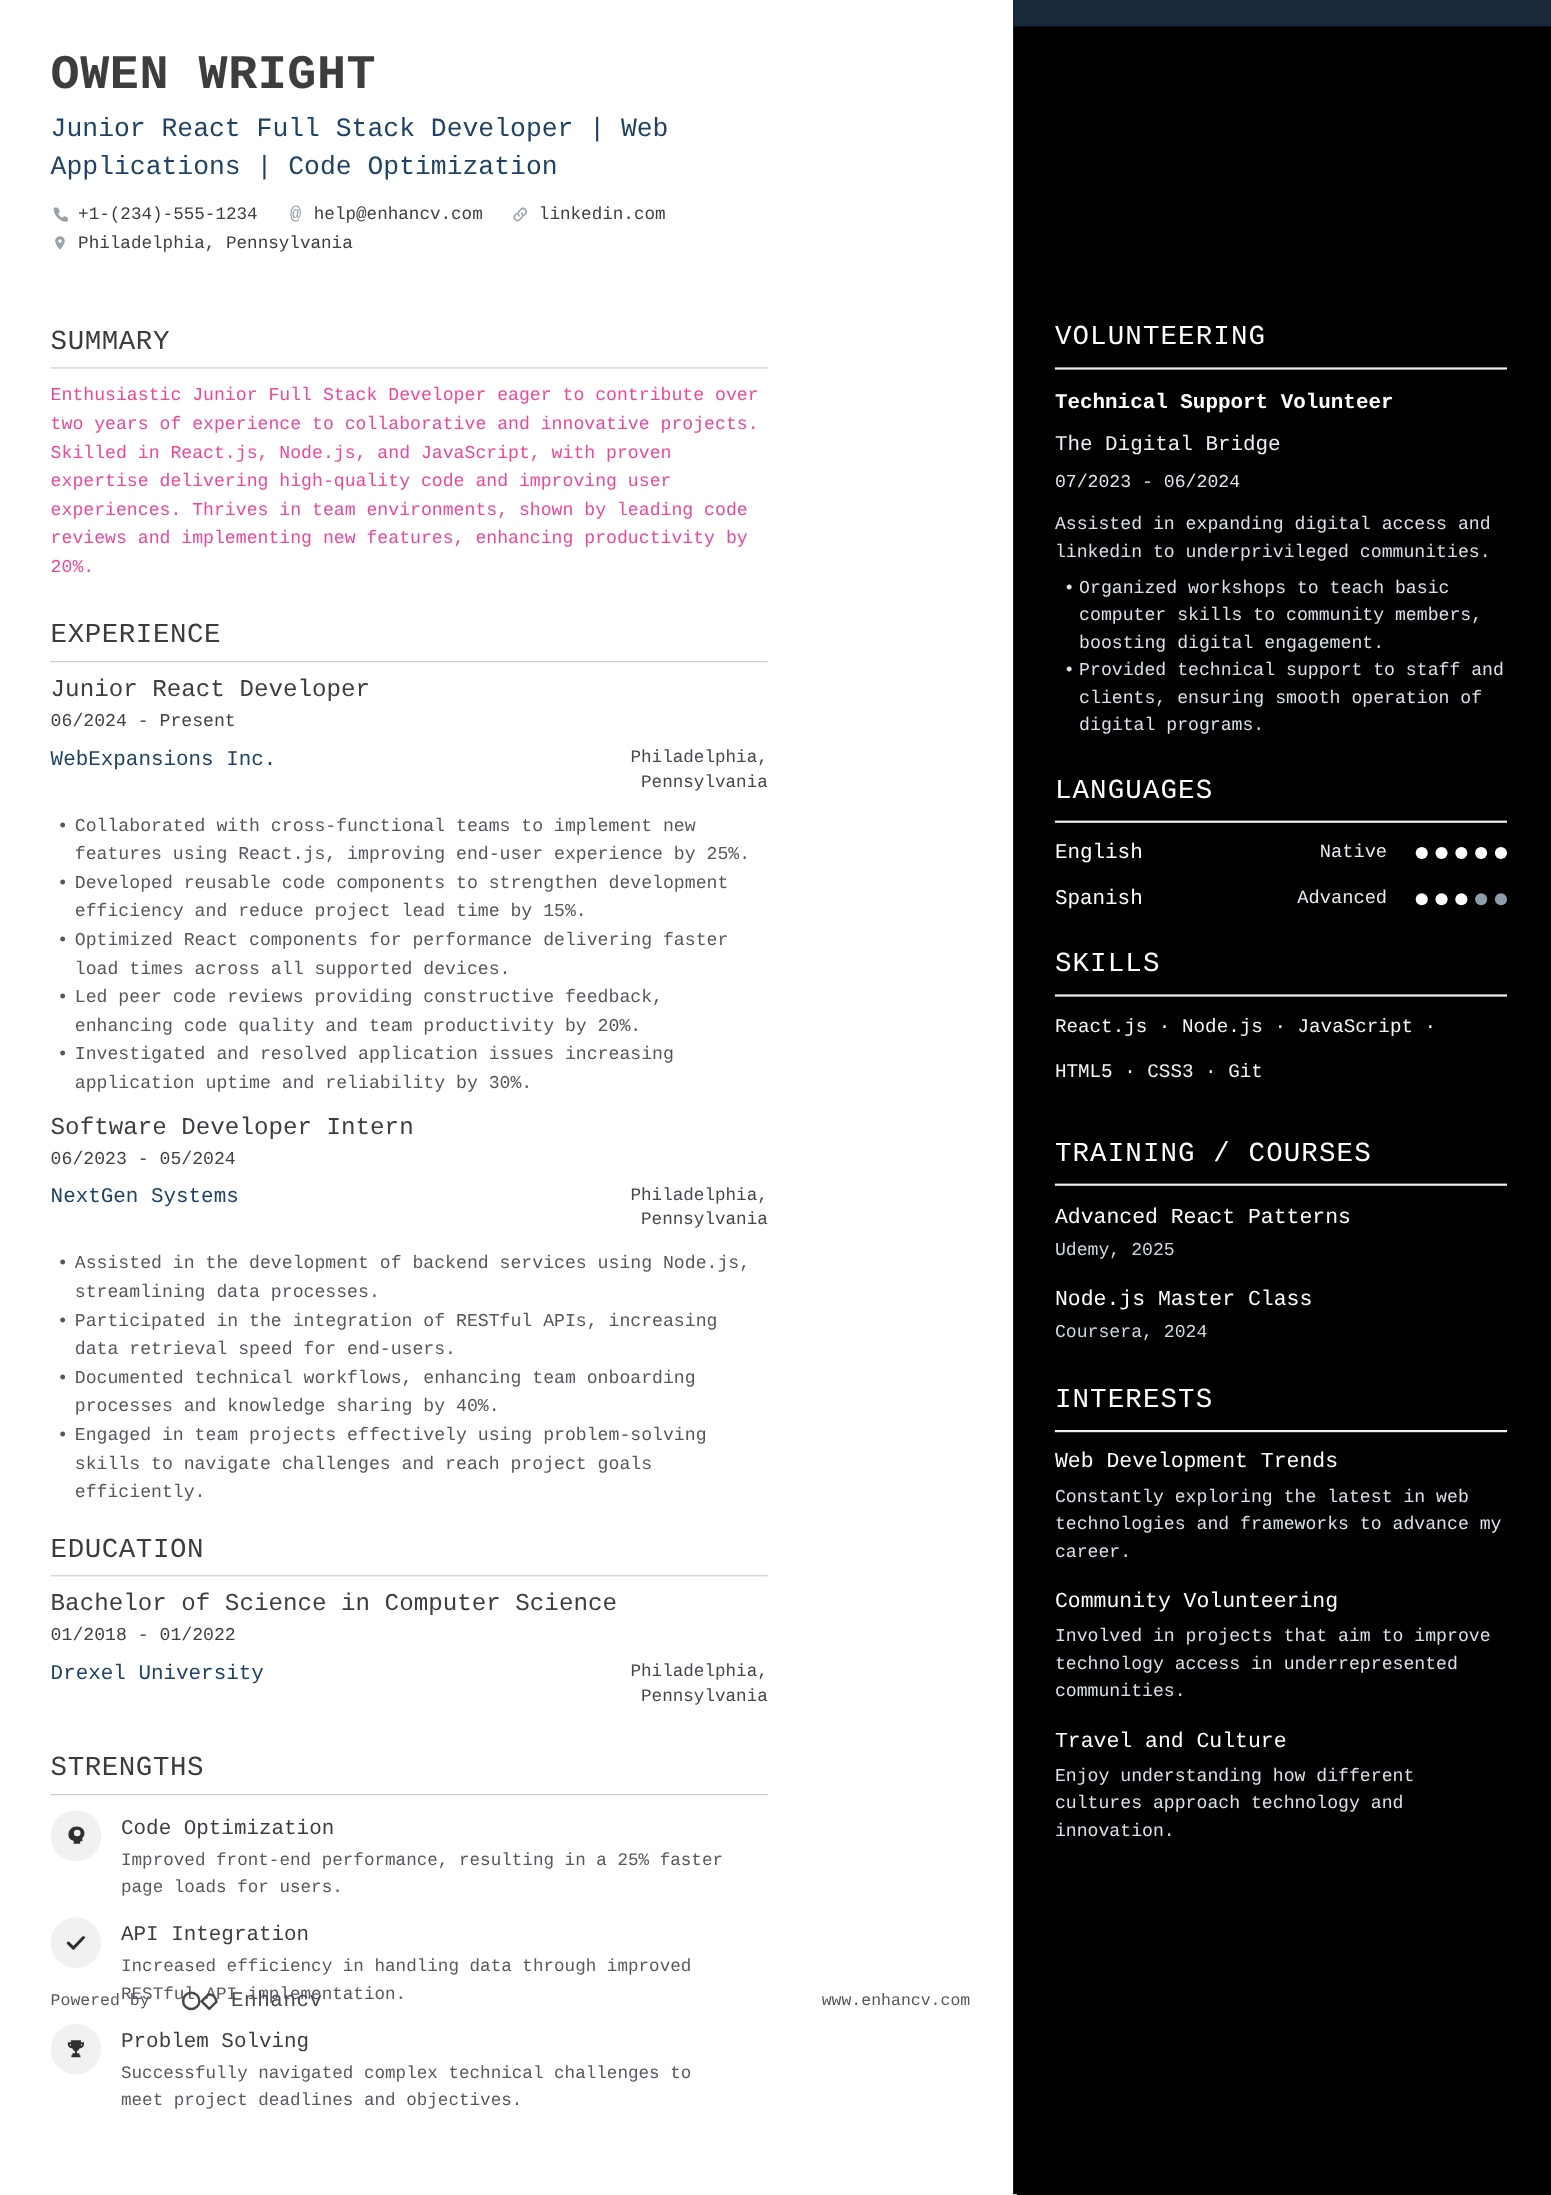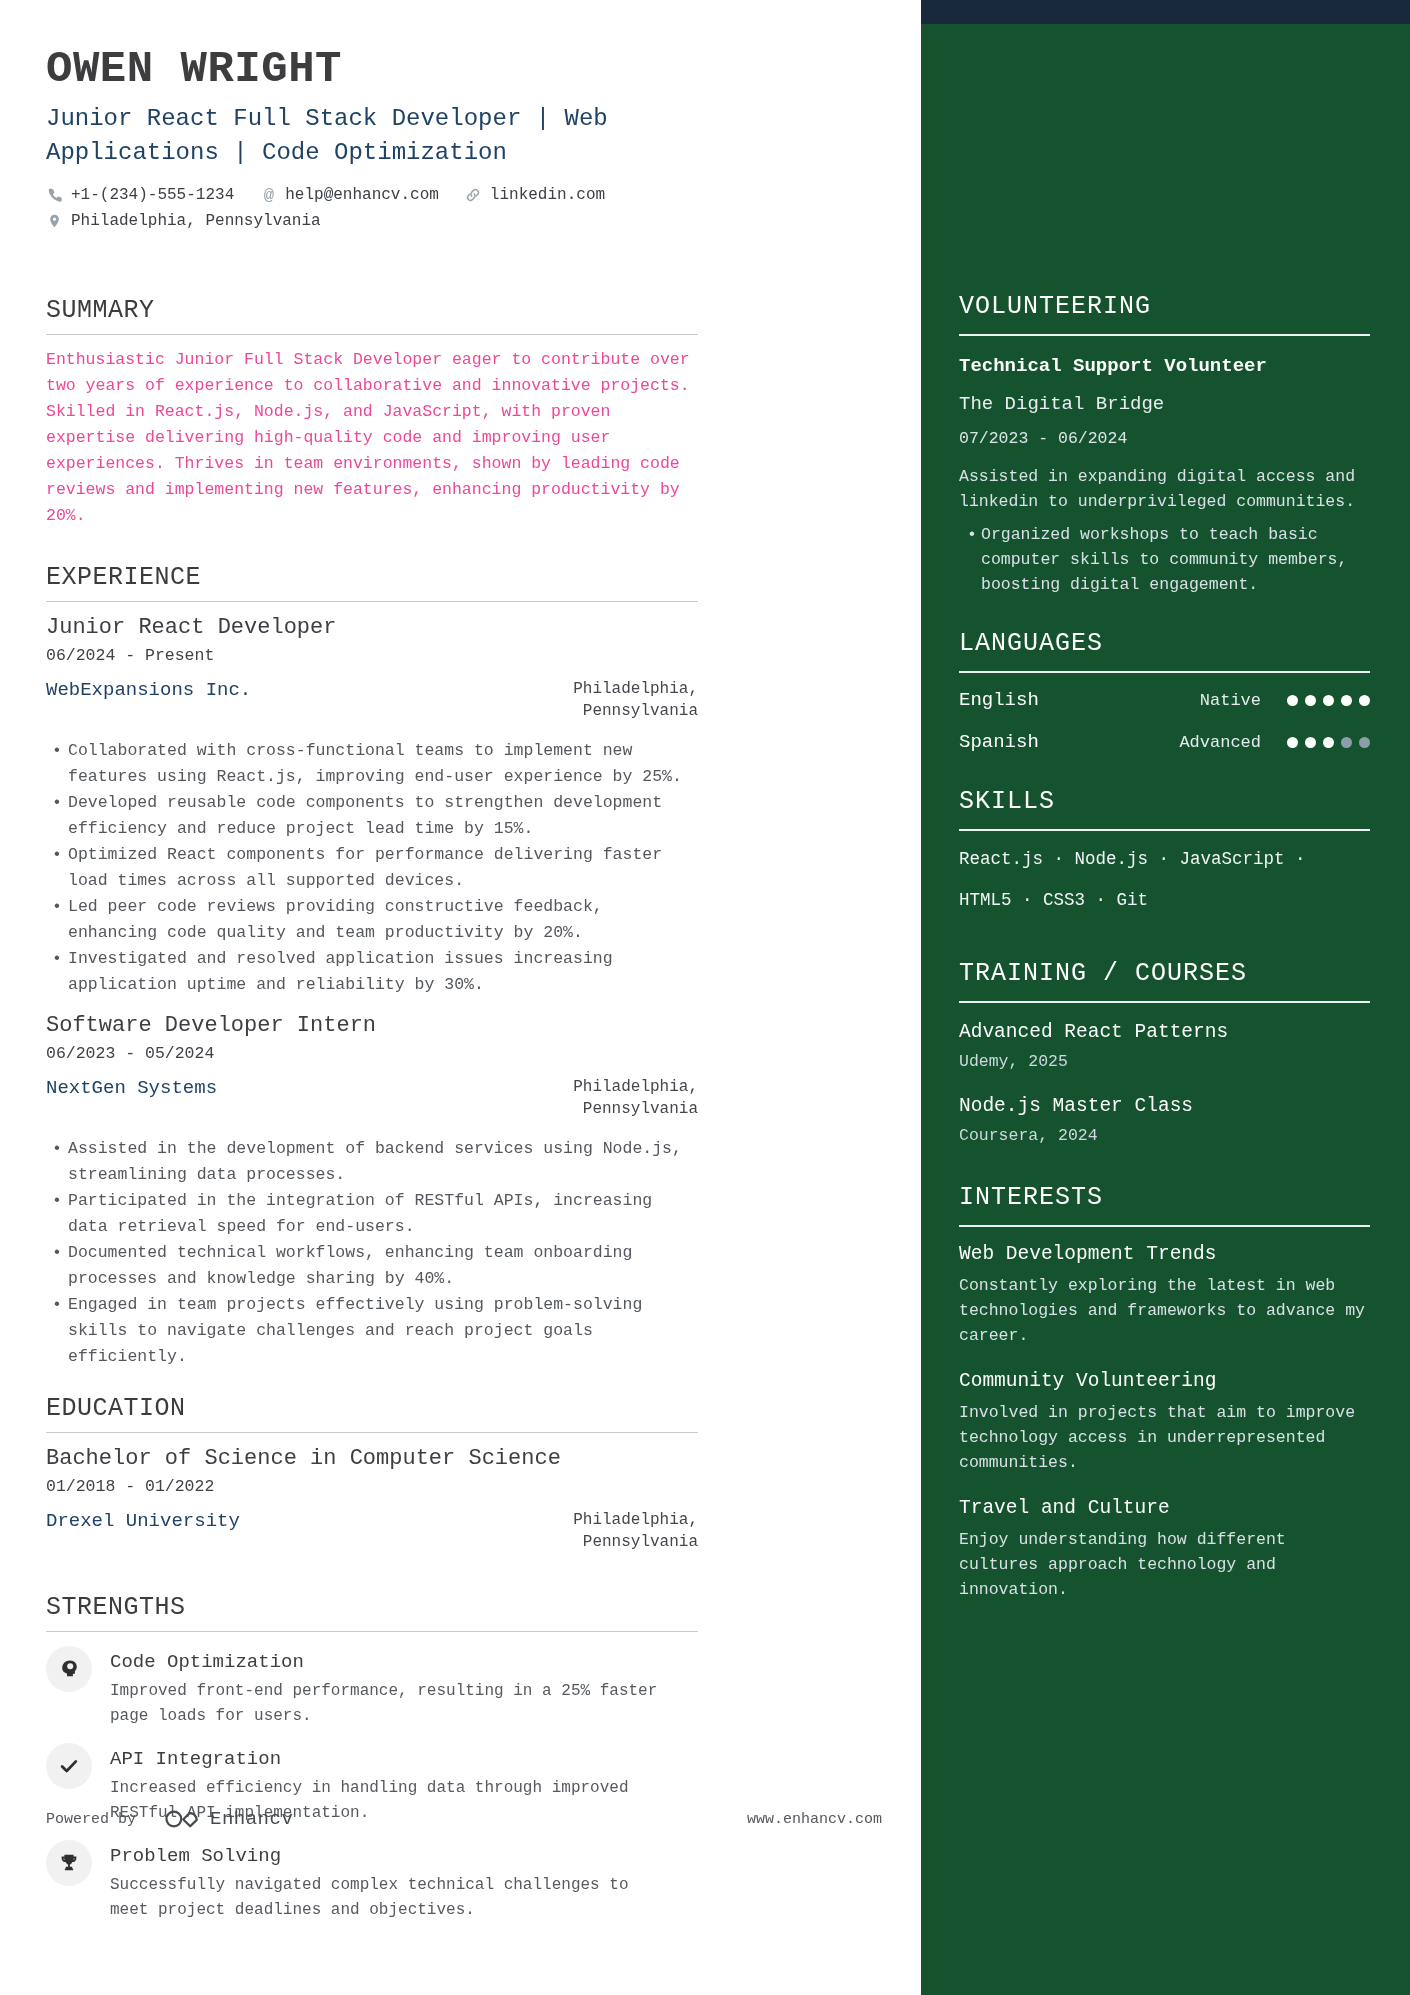--- a/index.html
+++ b/index.html
@@ -33,21 +33,21 @@
             display:flex;align-items:center;justify-content:center;}
   .s-title{font-size:19px;color:#3b3e43;line-height:24px;padding-top:4px;}
   .s-desc{margin-top:5px;font-size:16px;color:#565a60;line-height:25px;max-width:560px;}
   .footer{position:absolute;left:46px;top:1807px;width:836px;display:flex;justify-content:space-between;align-items:center;}
   .footer-left{display:flex;align-items:center;gap:28px;}
   .powered{font-size:15px;color:#55585d;}
   .brandword{font-size:19px;color:#46494e;letter-spacing:.5px;}
   .brandgroup{display:flex;align-items:center;gap:10px;}
   .website{font-size:15px;color:#55585d;}
   
-  .sidebar{width:489px;background:#14532d;box-sizing:border-box;position:relative;
+  .sidebar{width:489px;background:#000000;box-sizing:border-box;position:relative;
            padding:292px 40px 0 38px;color:#fff;}
   .sidebar-top-strip{position:absolute;top:0;left:0;right:0;height:24px;background:#18293c;}
   .sb-h{font-size:25px;color:#ffffff;letter-spacing:1px;line-height:30px;}
   .sb-rule{border:none;border-top:2px solid #eef1f4;margin:12px 0 0 0;width:411px;}
   .vol-role{margin-top:18px;font-size:19px;font-weight:700;color:#ffffff;line-height:24px;}
   .vol-org{margin-top:14px;font-size:19px;color:#e9eef3;line-height:24px;}
   .vol-dates{margin-top:12px;font-size:16.5px;color:#dde4ea;line-height:22px;}
   .sb-text{margin-top:14px;font-size:16.5px;color:#d9e0e7;line-height:25px;}
   ul.sb-bullets{margin:8px 0 0 0;padding:0 0 0 22px;}
   ul.sb-bullets li{font-size:16.5px;color:#d9e0e7;line-height:25px;list-style:none;position:relative;}
@@ -244,20 +244,21 @@
 
     <div>
       <div class="sb-h">VOLUNTEERING</div>
       <hr class="sb-rule">
       <div class="vol-role">Technical Support Volunteer</div>
       <div class="vol-org">The Digital Bridge</div>
       <div class="vol-dates">07/2023 - 06/2024</div>
       <div class="sb-text">Assisted in expanding digital access and linkedin to underprivileged communities.</div>
       <ul class="sb-bullets">
         <li>Organized workshops to teach basic computer skills to community members, boosting digital engagement.</li>
+        <li>Provided technical support to staff and clients, ensuring smooth operation of digital programs.</li>
       </ul>
     </div>
 
     <div class="mt-lang">
       <div class="sb-h">LANGUAGES</div>
       <hr class="sb-rule">
       <div class="lang-row first">
         <span class="lang-name">English</span>
         <span class="lang-level">Native</span>
         <span class="lang-dots">

